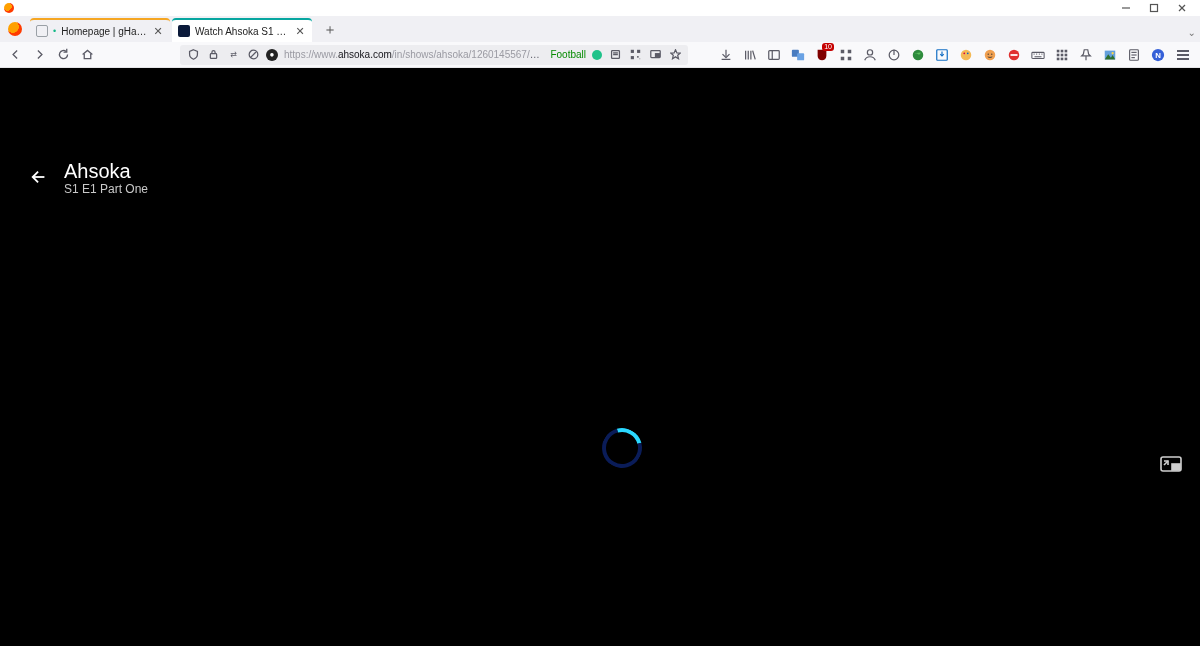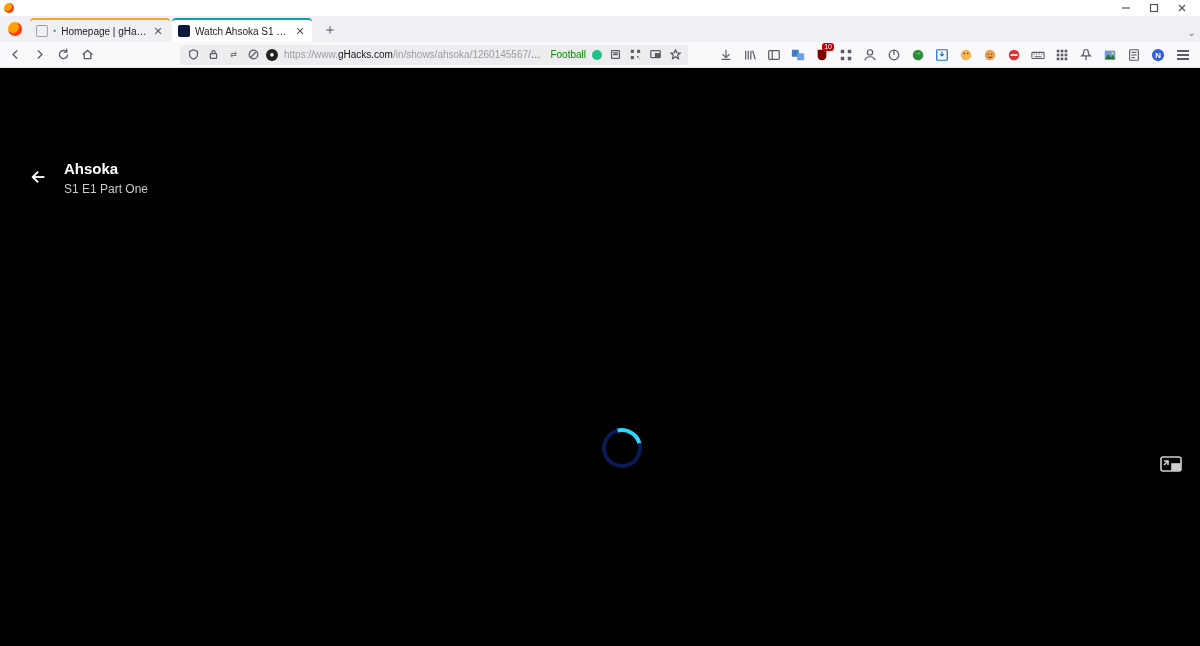--- a/index.html
+++ b/index.html
@@ -139,21 +139,21 @@
     
     .page {
       flex: 1; background: #000; position: relative; color: #fff;
     }
     .page .back-arrow {
       position: absolute; left: 30px; top: 100px; color: #fff;
     }
     .page .back-arrow svg { width: 18px; height: 18px; stroke: #fff; fill: none; stroke-width: 2; }
     .page .title {
       position: absolute; left: 64px; top: 92px;
-      font-size: 15px; font-weight: 700; text-align: right;
+      font-size: 20px; font-weight: 400; text-align: right;
     }
     .page .subtitle {
       position: absolute; left: 64px; top: 114px;
       font-size: 12px; color: #c9c9c9;
     }
     .spinner {
       position: absolute; left: 602px; top: 360px;
       width: 40px; height: 40px; border-radius: 50%;
       border: 4px solid #0a1c58;
       border-top-color: #2ad8ff;
@@ -251,21 +251,21 @@
     </div>
     <div class="addr-mini" style="font-size:8px;color:#5b5b66;letter-spacing:-1px">⇄</div>
     <div class="addr-mini">
       <svg viewBox="0 0 14 14">
           <circle cx="7" cy="7" r="5.5"></circle>
           <line x1="3" y1="11" x2="11" y2="3"></line>
         </svg>
     </div>
     <div class="addr-site">●</div>
     <div class="url">
-      <span class="dim">https://www.</span><span class="host">gHacks.com</span><span class="dim">/in/shows/ahsoka/1260145567/ahsoka/1260145568/w</span>
+      <span class="dim">https://www.</span><span class="host">ahsoka.com</span><span class="dim">/in/shows/ahsoka/1260145567/ahsoka/1260145568/w</span>
     </div>
     <span class="tag-pill">Football</span>
     <div class="green-dot"></div>
     <div class="addr-right">
       <div class="addr-mini">
         <svg viewBox="0 0 14 14">
             <rect x="2" y="2" width="10" height="10" rx="1"></rect>
             <line x1="4" y1="5" x2="10" y2="5"></line>
             <line x1="4" y1="7" x2="10" y2="7"></line>
           </svg>

